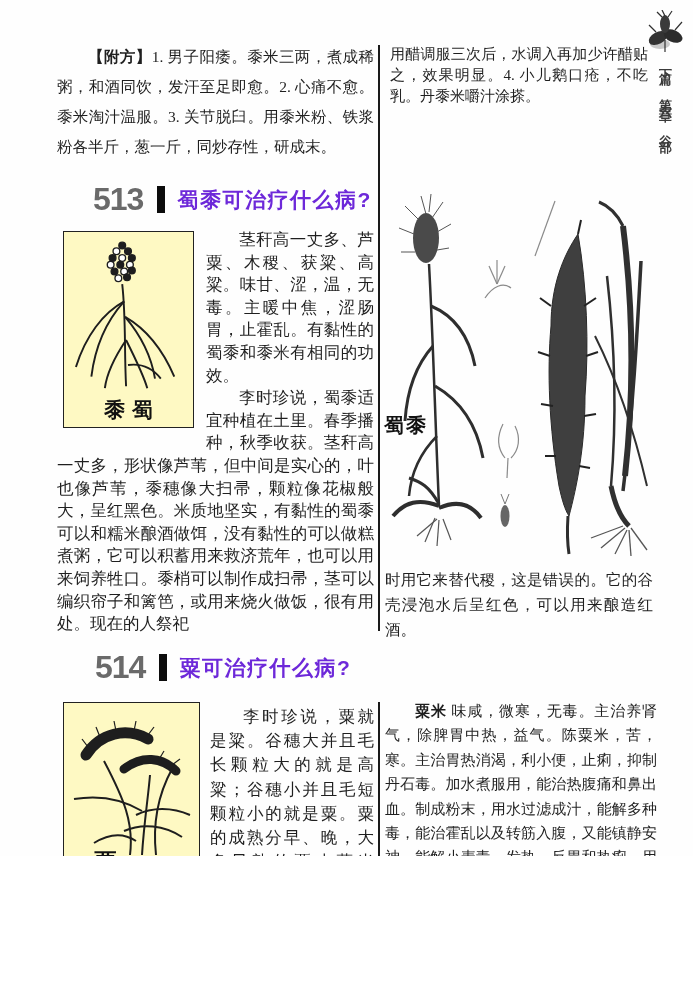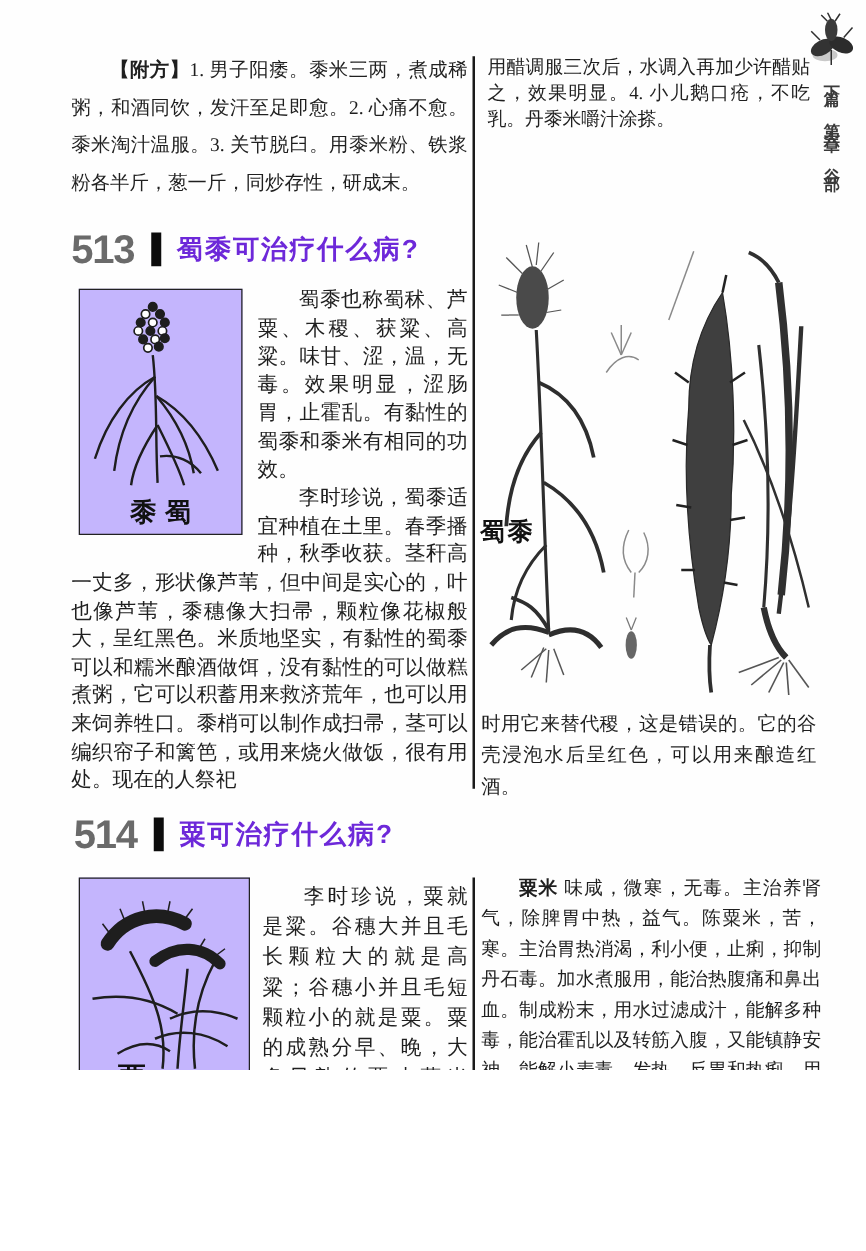--- a/index.html
+++ b/index.html
@@ -23,30 +23,30 @@
   #sidebar-label { position:absolute; left:656px; top:58px; writing-mode:vertical-rl;
      font-size:13px; color:#3a3a3a; letter-spacing:5px; font-weight:bold;
      font-family:"Liberation Serif","DejaVu Serif",serif; }
   #sidebar-label span { margin-bottom:12px; }
 
   
   .sec-head { position:absolute; display:flex; align-items:center; }
   #head-513 { left:57px; top:183px; }
   #head-514 { left:59px; top:651px; }
   .sec-num { font-family:"Liberation Sans","DejaVu Sans",sans-serif; font-weight:bold;
-     font-size:32px; color:#6a6a6a; letter-spacing:-1px; line-height:1; }
+     font-size:32px; color:#6a6a6a; letter-spacing:-1px; line-height:1;margin-left:36px; }
   .sec-bar { width:8px; height:27px; background:#0c0c0c; margin:0 12px 0 14px; }
   .sec-title { font-family:"Liberation Sans","DejaVu Sans",sans-serif; font-weight:bold;
      font-size:21px; color:#6d28d9; letter-spacing:1.5px; line-height:1; }
 
   
   #body-513 { position:absolute; left:57px; top:229px; width:317px;
      font-size:16.5px; line-height:22.6px; text-align:justify; }
   #body-513 p { text-indent:2em; }
-  .figbox { border:1.5px solid #222; background:#c4b5fd; position:relative; }
+  .figbox { border:1.5px solid #222; background:#fef9c3; position:relative; }
   #fig-513 { float:left; width:131px; height:197px; margin:2px 12px 8px 6px; }
   .fig-caption { position:absolute; bottom:5px; left:0; right:0; text-align:center;
      font-weight:bold; font-size:21px; letter-spacing:7px; color:#111; text-indent:7px; }
 
   
   #big-illustration { position:absolute; left:385px; top:186px; width:270px; height:378px; }
   #ill-label { position:absolute; left:384px; top:412px; font-weight:bold; font-size:20px;
      letter-spacing:2px; color:#111; }
   #right-513 { position:absolute; left:385px; top:567px; width:268px;
      font-size:15.5px; line-height:25px; text-align:justify; }
@@ -136,21 +136,21 @@
           <circle cx="66" cy="34" r="3.5" fill="#fff"></circle>
             <circle cx="50" cy="41" r="3.5" fill="#1e1e1e"></circle>
           <circle cx="60" cy="41" r="3.5" fill="#fff"></circle>
             <circle cx="68" cy="40" r="3.5" fill="#1e1e1e"></circle>
           <circle cx="54" cy="48" r="3.5" fill="#fff"></circle>
             <circle cx="63" cy="47" r="3.5" fill="#1e1e1e"></circle>
         </g>
       </svg>
       <div class="fig-caption">黍蜀</div>
     </div>
-    <p>蜀黍也称蜀秫、芦粟、木稷、获粱、高粱。味甘、涩，温，无毒。效果明显，涩肠胃，止霍乱。有黏性的蜀黍和黍米有相同的功效。</p>
+    <p>茎秆高一丈多、芦粟、木稷、获粱、高粱。味甘、涩，温，无毒。主暖中焦，涩肠胃，止霍乱。有黏性的蜀黍和黍米有相同的功效。</p>
     <p>李时珍说，蜀黍适宜种植在土里。春季播种，秋季收获。茎秆高一丈多，形状像芦苇，但中间是实心的，叶也像芦苇，黍穗像大扫帚，颗粒像花椒般大，呈红黑色。米质地坚实，有黏性的蜀黍可以和糯米酿酒做饵，没有黏性的可以做糕煮粥，它可以积蓄用来救济荒年，也可以用来饲养牲口。黍梢可以制作成扫帚，茎可以编织帘子和篱笆，或用来烧火做饭，很有用处。现在的人祭祀</p>
   </div>
 
   <svg id="big-illustration" viewBox="0 0 270 378">
 
     <ellipse cx="41" cy="52" rx="13" ry="25" fill="#4a4a4a"></ellipse>
     <g stroke="#555" stroke-width="1" fill="none">
       <path d="M41 28 L36 10"></path>
         <path d="M47 32 L58 16"></path>
         <path d="M33 33 L20 20"></path>

